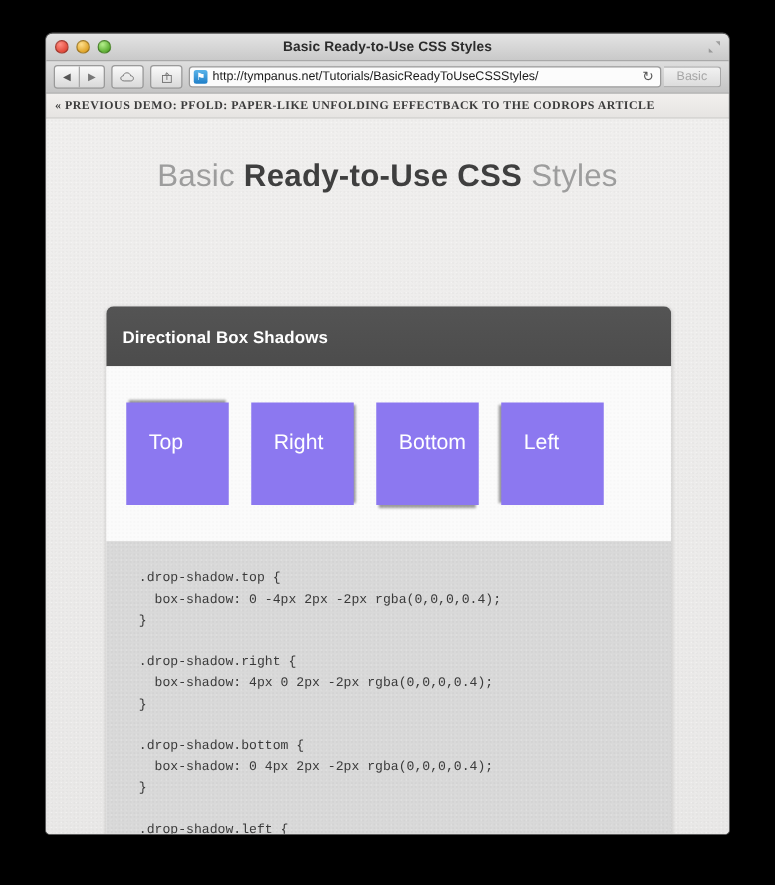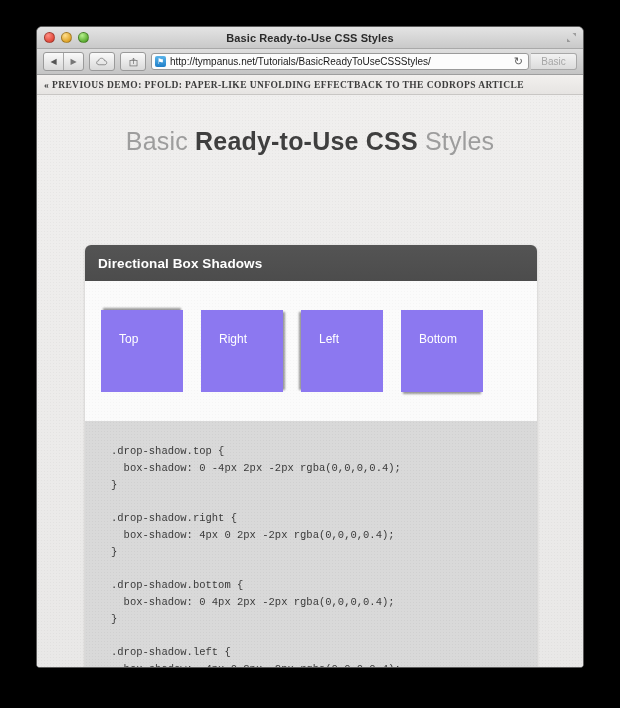--- a/index.html
+++ b/index.html
@@ -228,21 +228,21 @@
   .panel {
     position: absolute;
     left: 48px;
     top: 150px;
     width: 452px;
     border-radius: 6px;
     overflow: hidden;
     box-shadow: 0 1px 3px rgba(0,0,0,0.18);
   }
   .panel-header {
-    height: 36px;
+    height: 48px;
     background: linear-gradient(to bottom, #585858, #4f4f4f);
     display: flex;
     align-items: center;
     padding-left: 13px;
     box-sizing: border-box;
   }
   .panel-header-title {
     color: #ffffff;
     font-size: 13.5px;
     font-weight: bold;
@@ -264,21 +264,21 @@
 
   .shadow-box {
     width: 82px;
     height: 82px;
     display: flex;
     align-items: flex-start;
     justify-content: flex-start;
     padding: 22px 0 0 18px;
     box-sizing: border-box;
     color: #ffffff;
-    font-size: 12px;
+    font-size: 17px;
   }
   .shadow-box.top    { box-shadow: 0 -4px 2px -2px rgba(0,0,0,0.4); }
   .shadow-box.right  { box-shadow: 4px 0 2px -2px rgba(0,0,0,0.4); }
   .shadow-box.bottom { box-shadow: 0 4px 2px -2px rgba(0,0,0,0.4); }
   .shadow-box.left   { box-shadow: -4px 0 2px -2px rgba(0,0,0,0.4); }
 
   .panel-code {
     background: #d9d9d9;
     background-image:
       radial-gradient(rgba(0,0,0,0.04) 0.5px, transparent 0.6px),
@@ -354,25 +354,25 @@
         <span class="panel-header-title">Directional Box Shadows</span>
       </div>
 
       <div class="panel-demo">
         <div class="shadow-box top" style="background: rgb(140, 120, 240);">
           <span>Top</span>
         </div>
         <div class="shadow-box right" style="background: rgb(140, 120, 240);">
           <span>Right</span>
         </div>
+        <div class="shadow-box bottom" style="background: rgb(140, 120, 240);">
+          <span>Bottom</span>
+        </div>
         <div class="shadow-box left" style="background: rgb(140, 120, 240);">
           <span>Left</span>
-        </div>
-        <div class="shadow-box bottom" style="background: rgb(140, 120, 240);">
-          <span>Bottom</span>
         </div>
       </div>
 
       <div class="panel-code">
         <pre class="code-snippet">.drop-shadow.top {
   box-shadow: 0 -4px 2px -2px rgba(0,0,0,0.4);
 }</pre>
         <pre class="code-snippet">.drop-shadow.right {
   box-shadow: 4px 0 2px -2px rgba(0,0,0,0.4);
 }</pre>

